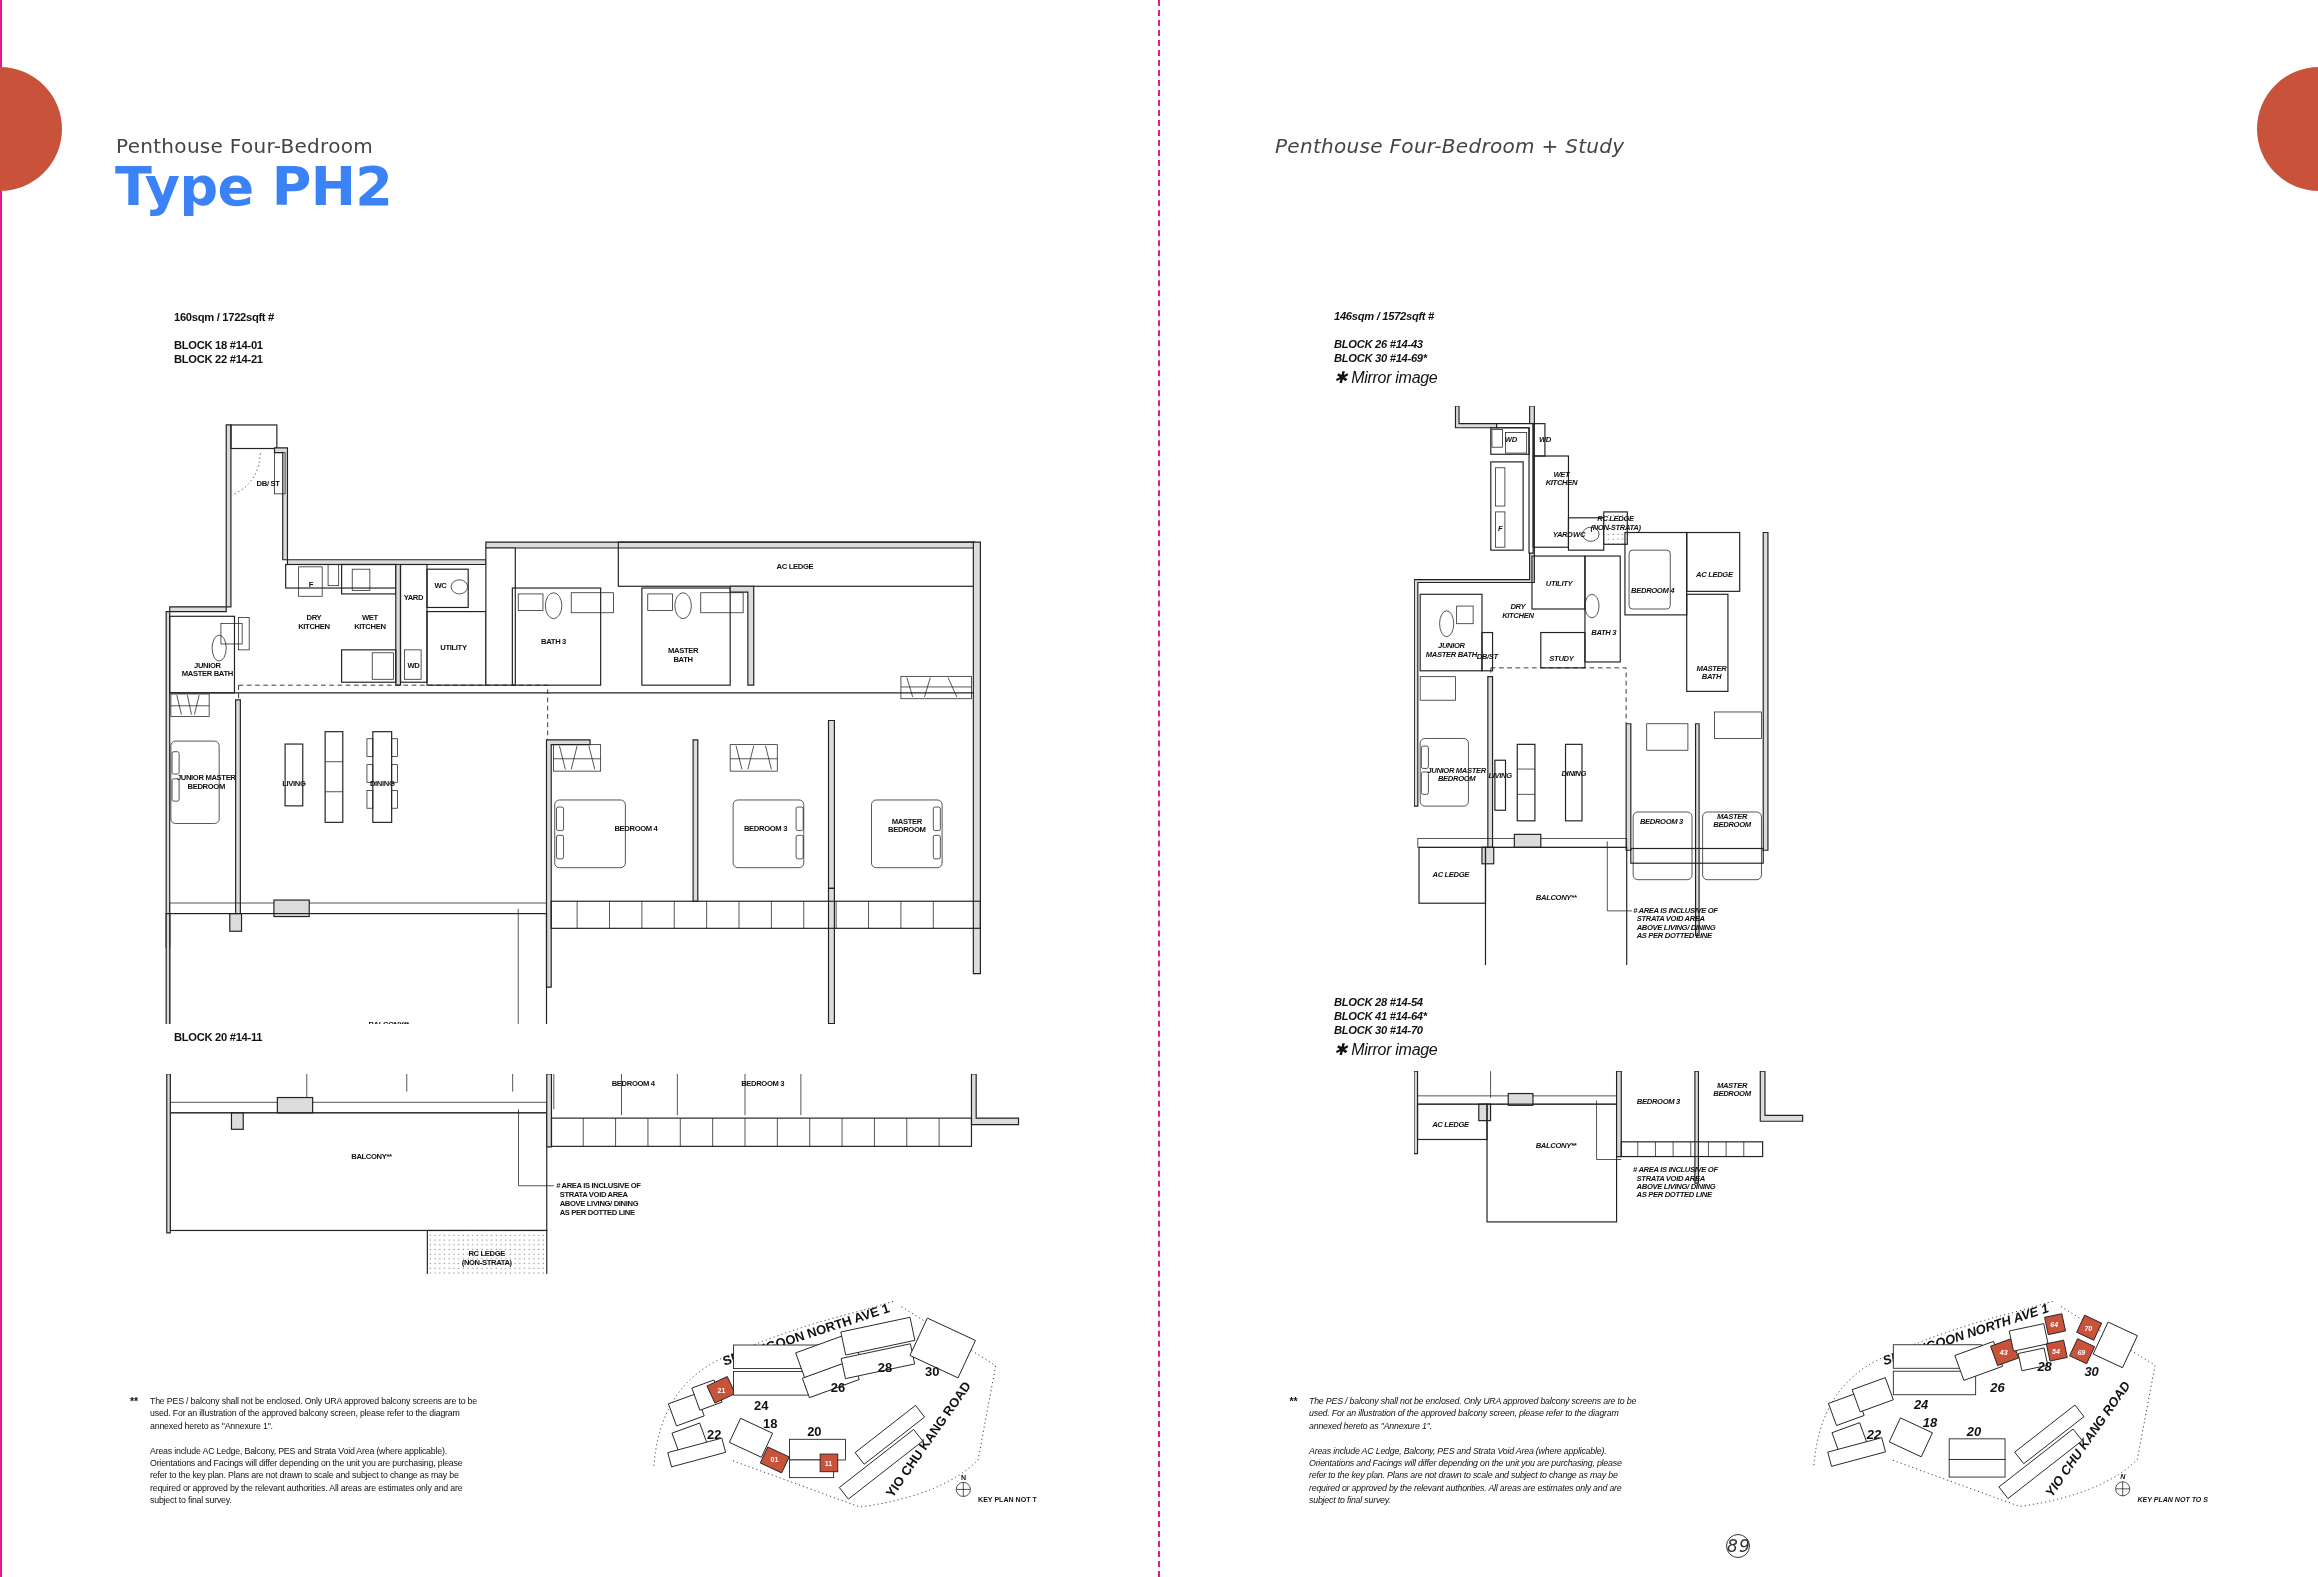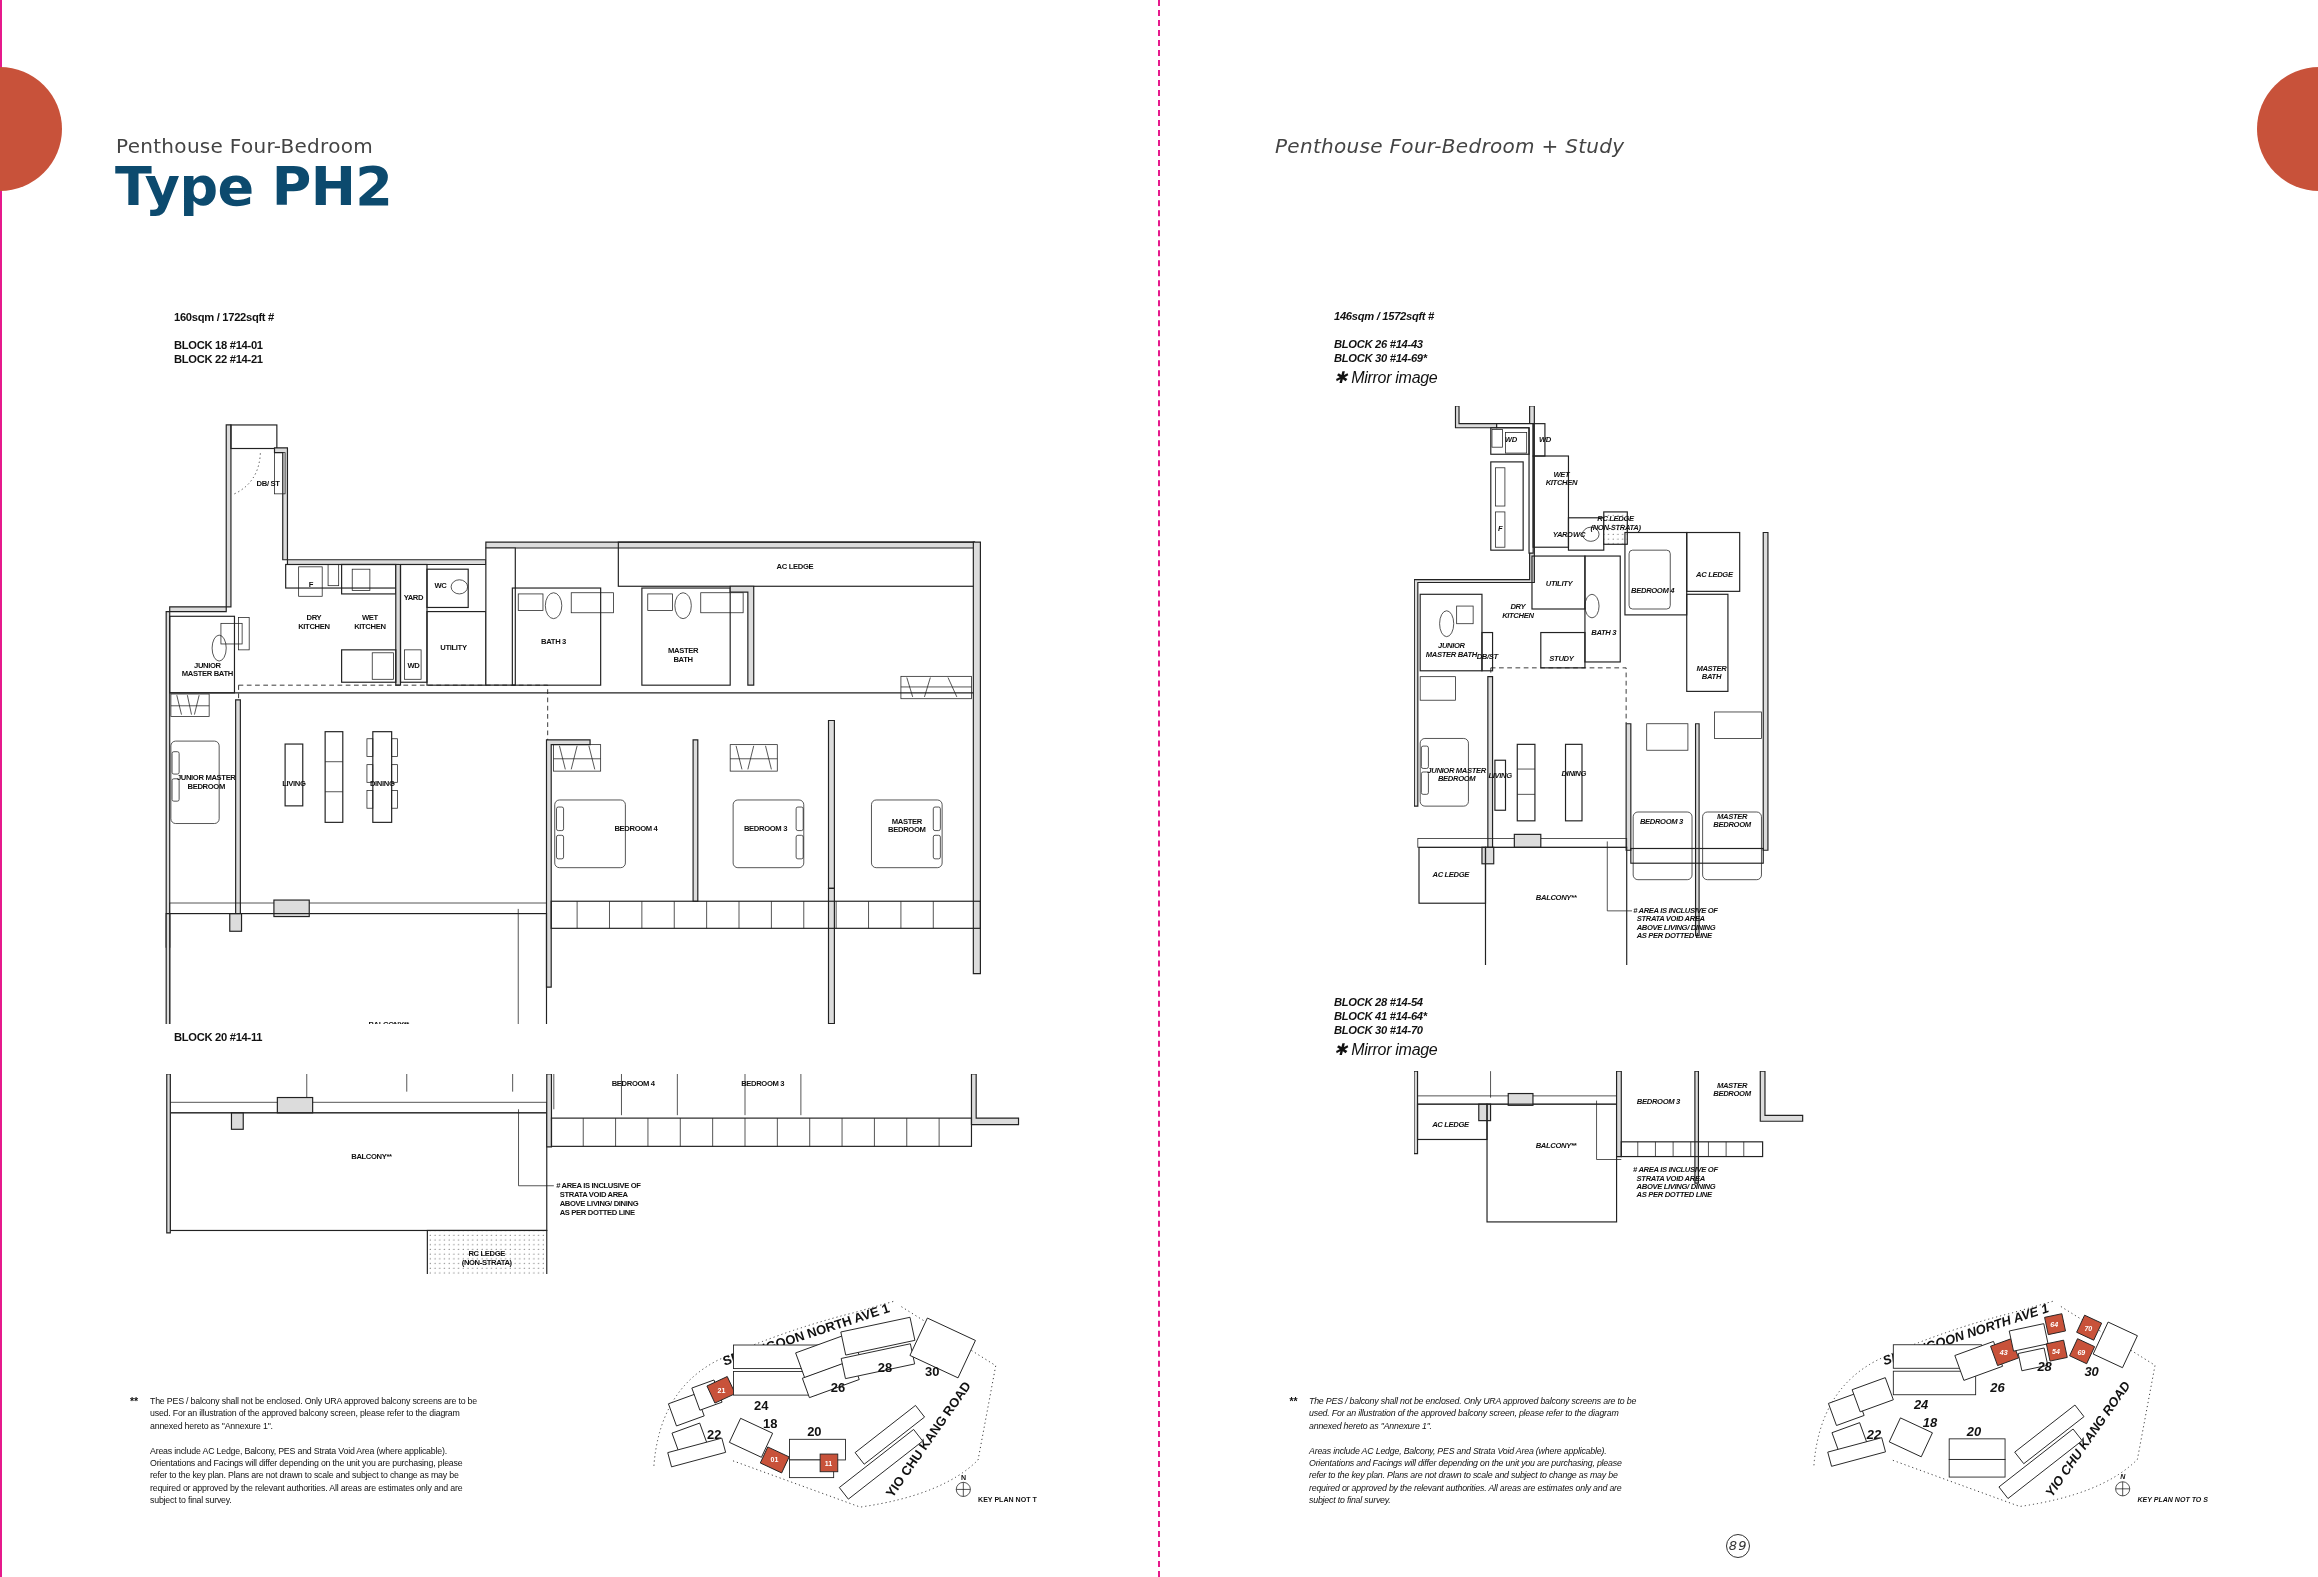--- a/index.html
+++ b/index.html
@@ -4,32 +4,32 @@
 <style>
   html,body{margin:0;padding:0;background:#fff;}
   body{width:2319px;height:1577px;position:relative;overflow:hidden;font-family:"Liberation Sans",sans-serif;color:#222;}
   .page{position:absolute;top:0;height:1577px;margin-top:46px;}
   .left-page{left:0;width:1159px;}
   .right-page{left:1160px;width:1159px;font-style:italic;}
   .edge-line{position:absolute;top:0;bottom:0;width:1.8px;background:#e6198c;}
   .fold-line{position:absolute;top:0;bottom:0;left:1158px;width:0;border-left:2.4px dashed #e6198c;}
   .tab-circle{position:absolute;width:124px;height:124px;border-radius:50%;background:#c8523a;top:67px;}
   .subtitle{position:absolute;font-family:"DejaVu Sans",sans-serif;font-size:20px;color:#444;letter-spacing:0.3px;}
-  .title{position:absolute;font-family:"DejaVu Sans",sans-serif;font-weight:bold;font-size:54px;color:#0c4a6e;letter-spacing:-0.6px;}
+  .title{position:absolute;font-family:"DejaVu Sans",sans-serif;font-weight:bold;font-size:54px;color:#3b82f6;letter-spacing:-0.6px;}
   .info{position:absolute;font-family:"Liberation Sans",sans-serif;font-size:11.2px;font-weight:bold;line-height:14px;color:#111;letter-spacing:-0.3px;}
   .info .gap{height:14px;}
   .mirror{font-weight:normal;font-size:16px;margin-top:5.9px;}
   .plan{position:absolute;}
   .plan svg{display:block;}
   .lbl{font-family:"Liberation Sans",sans-serif;font-size:13px;font-weight:bold;fill:#111;letter-spacing:-0.6px;}
   .note{position:absolute;font-family:"Liberation Sans",sans-serif;font-size:8.8px;line-height:12.4px;color:#111;letter-spacing:-0.2px;}
   .note .stars{position:absolute;left:0;top:0;font-weight:bold;font-size:10.6px;}
   .note p{margin:0 0 12.4px 20px;width:330px;}
   .keyplan{position:absolute;}
-  .page-num{position:absolute;width:22.4px;height:22.4px;border:0.9px solid #333;border-radius:50%;text-align:center;line-height:22.4px;font-size:13px;font-family:"DejaVu Sans",sans-serif;color:#333;letter-spacing:1.2px;}
+  .page-num{position:absolute;width:22.4px;height:22.4px;border:0.9px solid #333;border-radius:50%;text-align:center;line-height:22.4px;font-size:17px;font-family:"DejaVu Sans",sans-serif;color:#333;letter-spacing:1.2px;}
   .wall{fill:#dcdcdc;stroke:#222;stroke-width:2;}
   .ln{stroke:#222;stroke-width:2;fill:none;}
   .thin{stroke:#222;stroke-width:1.3;fill:none;}
   .dash{stroke:#222;stroke-width:1.5;fill:none;stroke-dasharray:8 6;}
   .dot{stroke:#222;stroke-width:1.5;fill:none;stroke-dasharray:2 5;}
   .hatch{fill:url(#hatch);stroke:#222;stroke-width:2;}
   .blk{fill:#fff;stroke:#222;stroke-width:1.5;}
   .blk-hl{fill:#c8523a;stroke:#222;stroke-width:1.5;}
   .kt{font-family:"Liberation Sans",sans-serif;font-size:12px;font-weight:bold;fill:#111;}
   .kt-hl{fill:#fff;}

